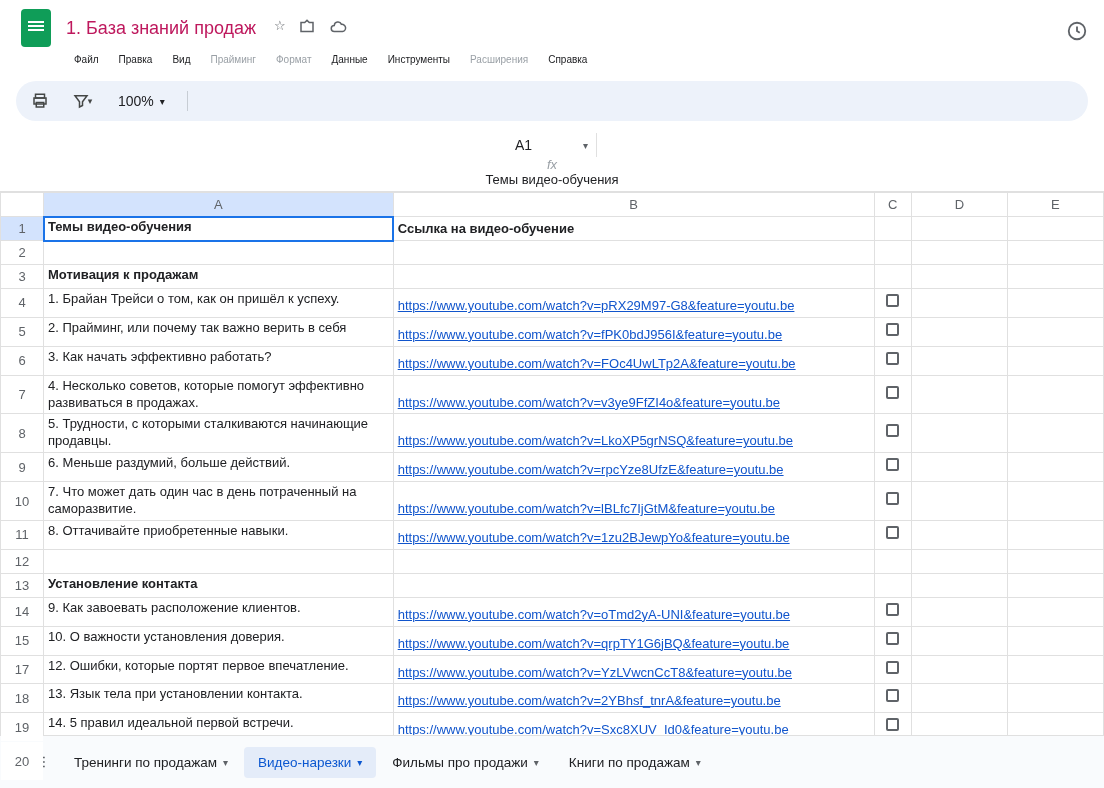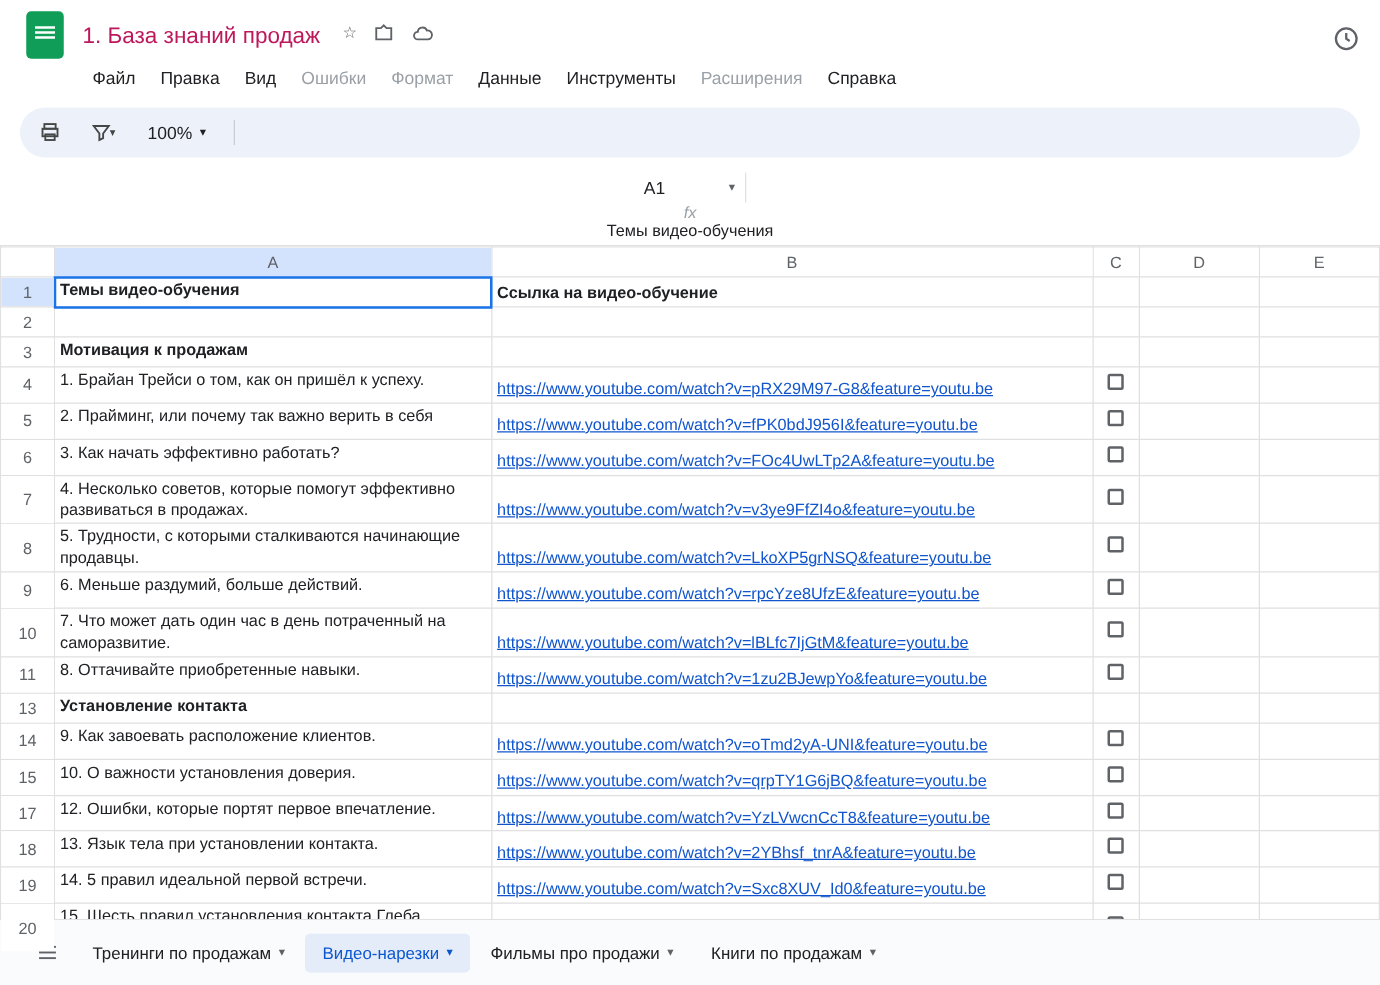--- a/index.html
+++ b/index.html
@@ -7,21 +7,21 @@
 .header { padding: 8px 16px 0; }
 .title-row { display: flex; align-items: center; gap: 10px; }
 .logo { width: 40px; height: 40px; display: flex; align-items: center; justify-content: center; }
 .logo-box { width: 30px; height: 38px; background: #0f9d58; border-radius: 4px; position: relative; display: flex; align-items: center; justify-content: center; }
 .logo-lines { width: 16px; height: 14px; display: flex; flex-direction: column; gap: 2px; }
 .logo-lines span { height: 2px; background: #fff; }
 .doc-title { font-size: 18px; color: #be185d; font-weight: 400; }
 .title-icons { display: flex; gap: 12px; margin-left: 8px; color: #5f6368; }
 .title-icons span { cursor: pointer; }
 .menu-bar { display: flex; gap: 4px; margin-left: 50px; margin-top: 2px; }
-.menu-item { padding: 4px 8px; font-size: 14px; color: #202124; cursor: pointer; border-radius: 4px; }
+.menu-item { padding: 4px 8px; font-size: 10px; color: #202124; cursor: pointer; border-radius: 4px; }
 .menu-item.disabled { color: #9aa0a6; }
 .right-icons { position: absolute; right: 16px; top: 20px; display: flex; gap: 14px; color: #5f6368; }
 .toolbar { margin: 12px 16px 8px; background: #edf2fa; border-radius: 24px; padding: 6px 10px; display: flex; align-items: center; gap: 14px; }
 .tool-btn { width: 28px; height: 28px; display: flex; align-items: center; justify-content: center; cursor: pointer; color: #444746; border-radius: 4px; }
 .zoom { display: flex; align-items: center; gap: 6px; font-size: 14px; color: #202124; cursor: pointer; padding: 4px 8px; }
 .view-only { display: flex; align-items: center; gap: 8px; background: #dfe8f5; border-radius: 20px; padding: 6px 16px; font-size: 14px; cursor: default; }
 .name-box-row { display: flex; align-items: center; border-bottom: 1px solid #e0e0e0; padding: 4px 0; flex-direction: column; }
 .name-box { width: 90px; padding: 4px 8px; font-size: 14px; display: flex; align-items: center; justify-content: space-between; border-right: 1px solid #e0e0e0; }
 .fx { padding: 0 10px; color: #9aa0a6; font-style: italic; font-size: 13px; }
 .formula-val { font-size: 13px; color: #202124; }
@@ -79,21 +79,21 @@
       <span><svg width="22" height="22" viewBox="0 0 24 24" fill="none" stroke="#5f6368" stroke-width="2">
             <circle cx="12" cy="12" r="9"></circle>
             <path d="M12 7v5l3 2"></path>
           </svg></span>
     </div>
   </div>
   <div class="menu-bar" id="menu-bar">
       <div class="menu-item">Файл</div>
       <div class="menu-item">Правка</div>
       <div class="menu-item">Вид</div>
-      <div class="menu-item disabled">Ошибки</div>
+      <div class="menu-item disabled">Прайминг</div>
       <div class="menu-item disabled">Формат</div>
       <div class="menu-item">Данные</div>
       <div class="menu-item">Инструменты</div>
       <div class="menu-item disabled">Расширения</div>
       <div class="menu-item">Справка</div>
     </div>
 </div>
 
 <div class="toolbar">
   <div class="tool-btn">
@@ -216,20 +216,28 @@
           <td class="col-b" style="vertical-align: bottom;"><span class="link">https://www.youtube.com/watch?v=lBLfc7IjGtM&amp;feature=youtu.be</span></td>
           <td class="col-c" style="text-align: center; vertical-align: middle;"><span class="checkbox"></span></td>
           <td class="col-d"></td>
           <td class="col-e"></td>
         </tr>
         <tr>
           <th class="rownum">11</th>
           <td class="col-a">8. Оттачивайте приобретенные навыки.</td>
           <td class="col-b" style="vertical-align: bottom;"><span class="link">https://www.youtube.com/watch?v=1zu2BJewpYo&amp;feature=youtu.be</span></td>
           <td class="col-c" style="text-align: center; vertical-align: middle;"><span class="checkbox"></span></td>
+          <td class="col-d"></td>
+          <td class="col-e"></td>
+        </tr>
+        <tr>
+          <th class="rownum">12</th>
+          <td class="col-a"></td>
+          <td class="col-b" style="vertical-align: bottom;"></td>
+          <td class="col-c" style="text-align: center; vertical-align: middle;"></td>
           <td class="col-d"></td>
           <td class="col-e"></td>
         </tr>
         <tr>
           <th class="rownum">13</th>
           <td class="col-a bold">Установление контакта</td>
           <td class="col-b" style="vertical-align: bottom;"></td>
           <td class="col-c" style="text-align: center; vertical-align: middle;"></td>
           <td class="col-d"></td>
           <td class="col-e"></td>

